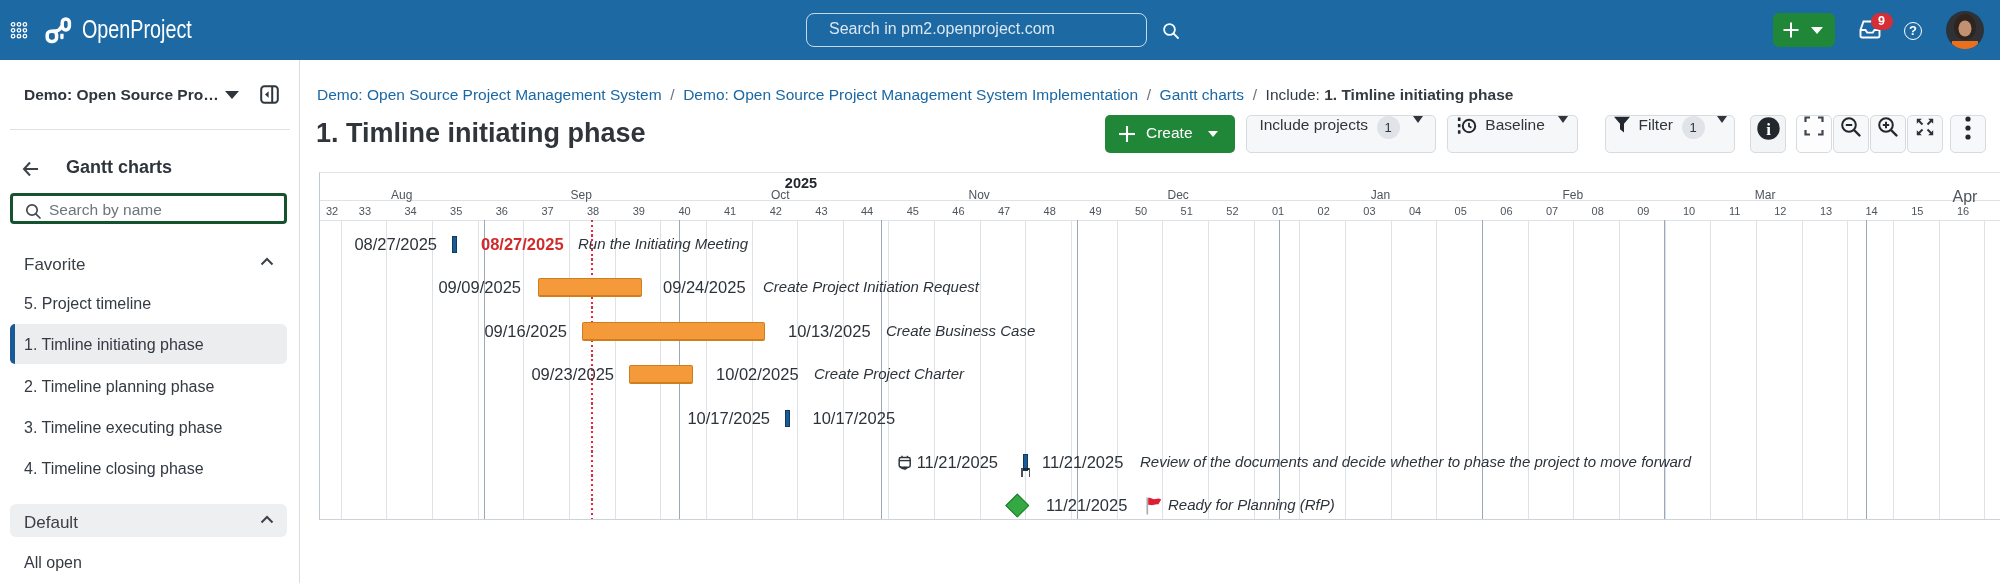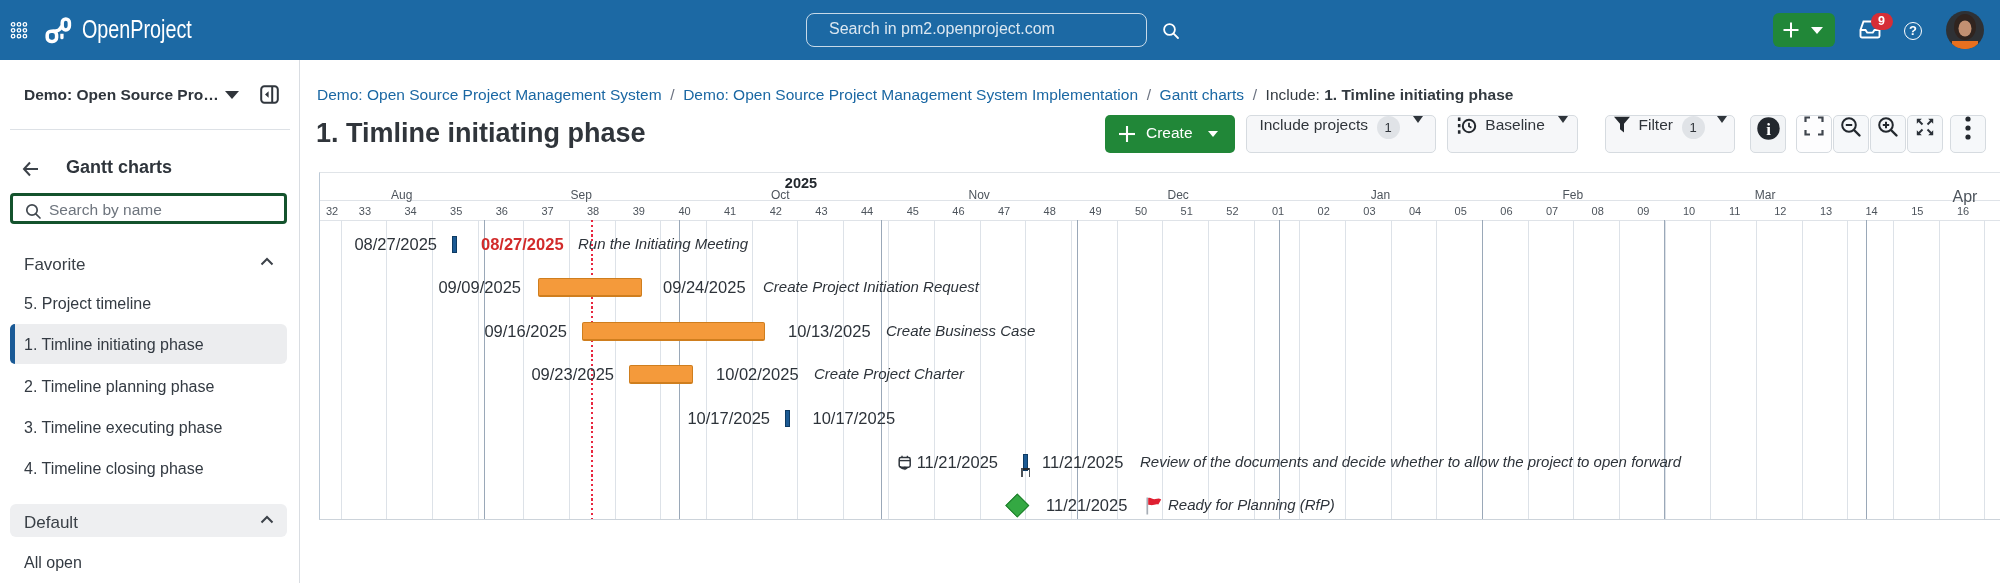--- a/index.html
+++ b/index.html
@@ -315,20 +315,20 @@
 <line x1="9.4" y1="0.8" x2="9.4" y2="2.6" stroke="#30363d" stroke-width="1.4"></line>
 <path d="M2.2 11.2 q0.6 2.6 3.4 2.5 l1.6 -0.1" fill="none" stroke="#30363d" stroke-width="1.4"></path>
 <path d="M6.6 11.2 l3.2 2.3 -3.4 1.8 z" fill="#30363d" stroke="none"></path>
 </svg>
 <div class="gtext" style="right:1002px;top:280.0px">11/21/2025</div>
 <div class="abs" style="left:702.8px;top:281.0px;width:5.5px;height:17px;background:#1c5a93;border:1px solid #0e3b63"></div>
 <div class="abs" style="left:701.0px;top:295.5px;width:9px;height:2px;background:#23282e"></div>
 <div class="abs" style="left:701.0px;top:295.5px;width:1.5px;height:9px;background:#4a5056"></div>
 <div class="abs" style="left:708.5px;top:295.5px;width:1.5px;height:9px;background:#4a5056"></div>
 <div class="gtext" style="left:722.0px;top:280.0px">11/21/2025</div>
-<div class="gname" style="left:820.0px;top:280.0px">Review of the documents and decide whether to allow the project to open forward</div>
+<div class="gname" style="left:820.0px;top:280.0px">Review of the documents and decide whether to phase the project to move forward</div>
 <div class="abs" style="left:688.6px;top:324.8px;width:16.6px;height:16.6px;background:#34a943;border:1px solid #1f7d2c;transform:rotate(45deg)"></div>
 <div class="gtext" style="left:726.0px;top:323.6px">11/21/2025</div>
 <svg class="abs" style="left:826.0px;top:324.6px" width="18" height="18" viewBox="0 0 18 18">
 <line x1="1.3" y1="0.5" x2="1.3" y2="17.5" stroke="#a7aeb6" stroke-width="1.7"></line>
 <path d="M2.2 0.9 C4.5 -0.1 6.5 2.6 9.3 2.1 c2.3 -0.4 3.5 -1.3 5.9 0.3 L12.3 7.6 C10 6.4 7.5 8.6 4.6 8.1 L2.2 7.7 z" fill="#df1f31"></path>
 </svg>
 <div class="gname" style="left:848.0px;top:323.6px">Ready for Planning (RfP)</div>
 </div>
 </body></html>

